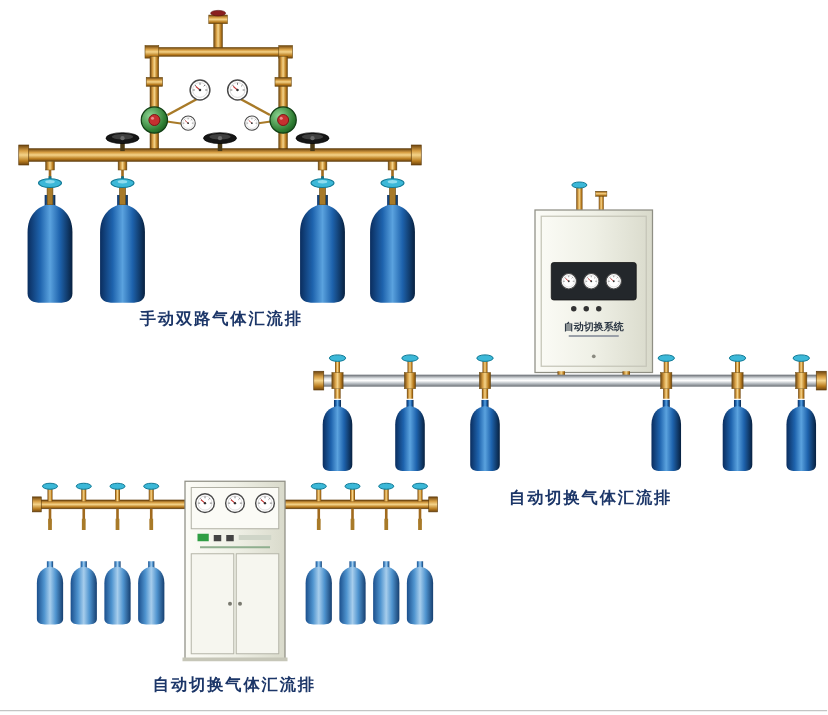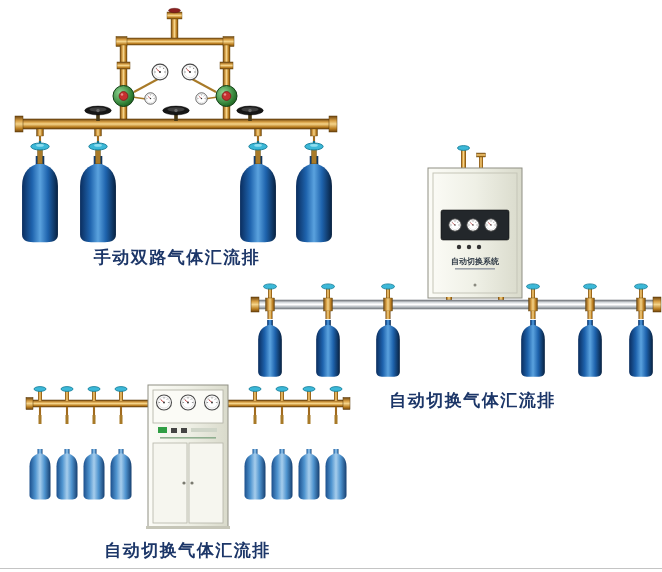--- a/index.html
+++ b/index.html
@@ -8,21 +8,21 @@
     position: relative;
     width: 662px;
     height: 572px;
     background: #ffffff;
     overflow: hidden;
   }
   .canvas svg { position:absolute; left:0; top:0; }
   .caption {
     position: absolute;
     text-align: center;
-    font-size: 17px;
+    font-size: 13px;
     font-weight: bold;
     letter-spacing: 1.5px;
     color: #1c3668;
     white-space: nowrap;
   }
   .cap-manual { left:62px;  top:246px; width:230px; }
   .cap-wall   { left:360px; top:389px; width:225px; }
   .cap-floor  { left:75px;  top:539px; width:225px; }
   .bottom-rule {
     position:absolute; left:0; top:568px; width:662px; height:1px;

